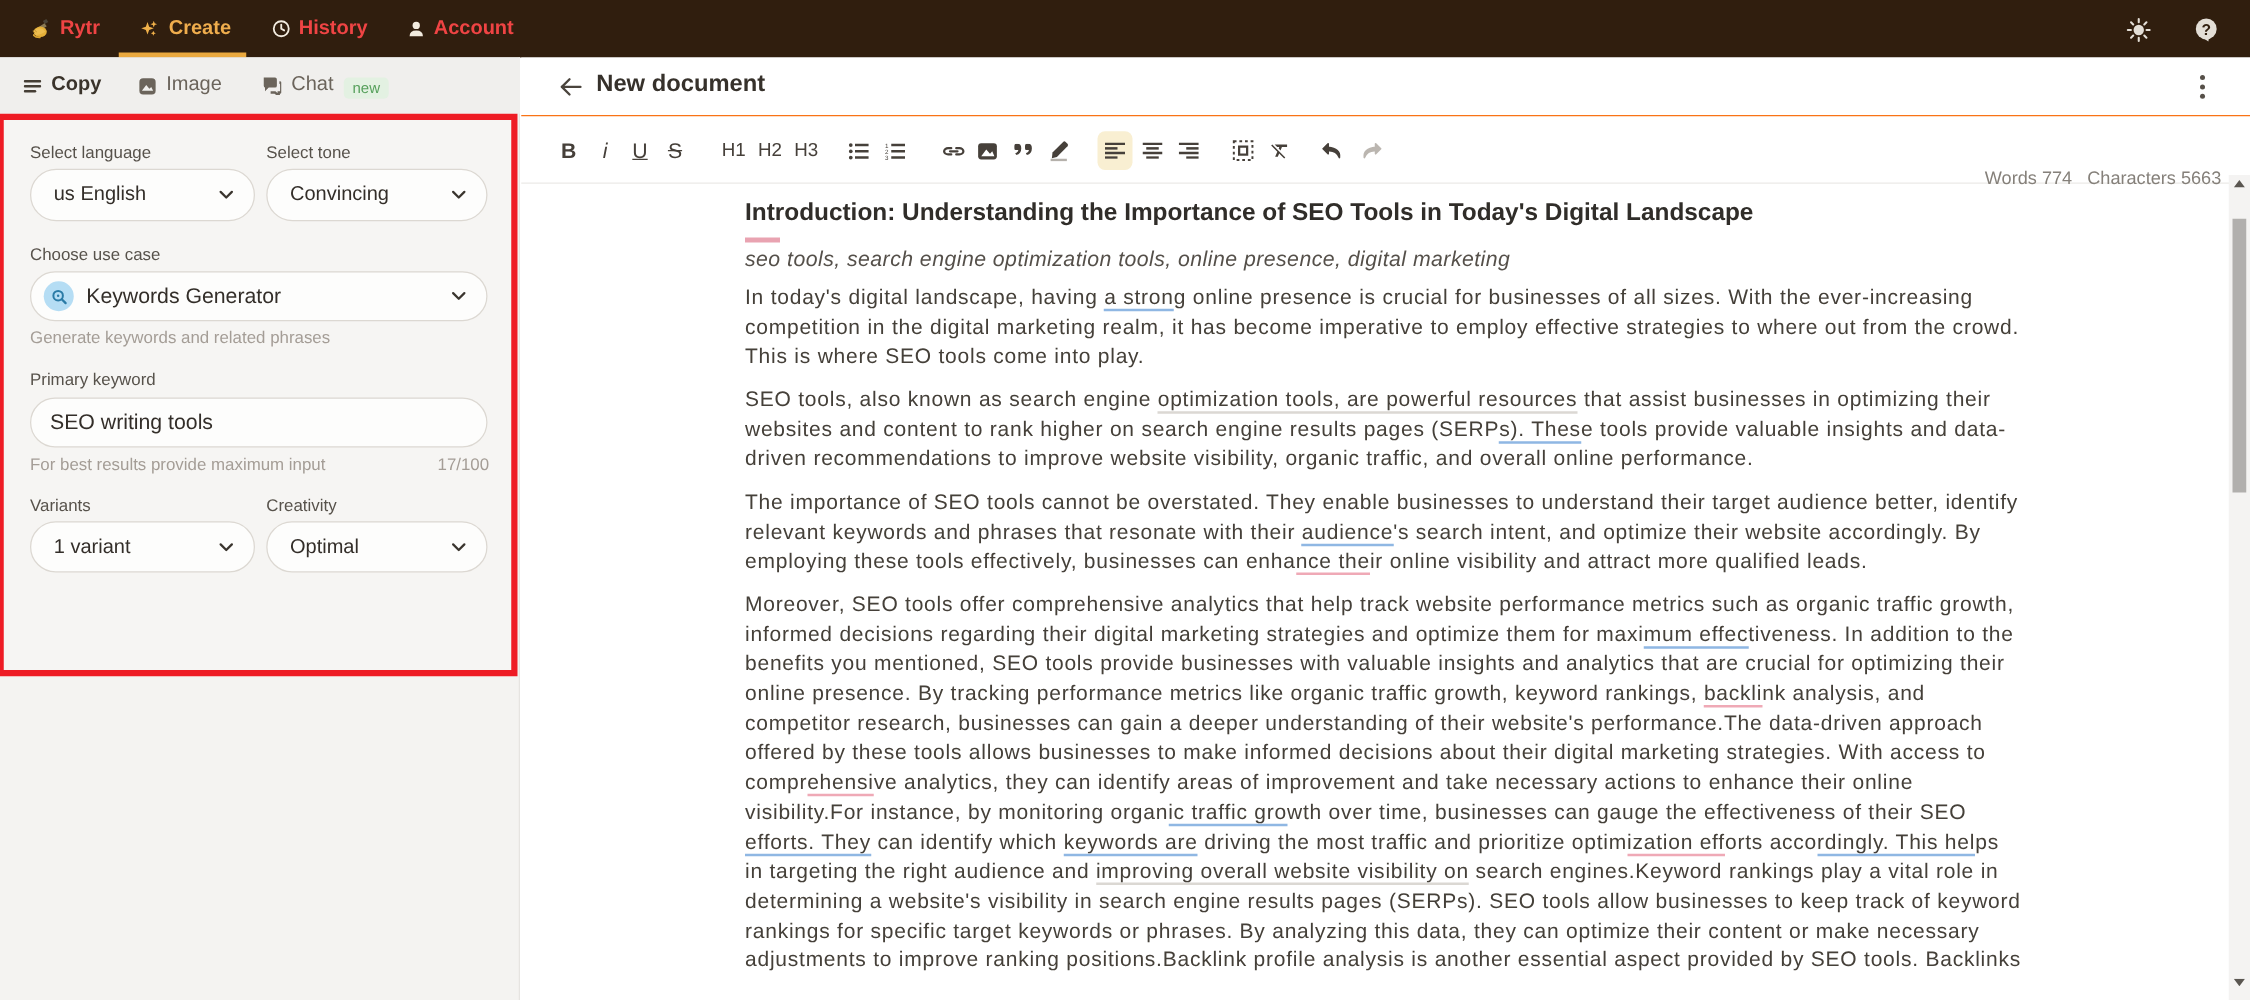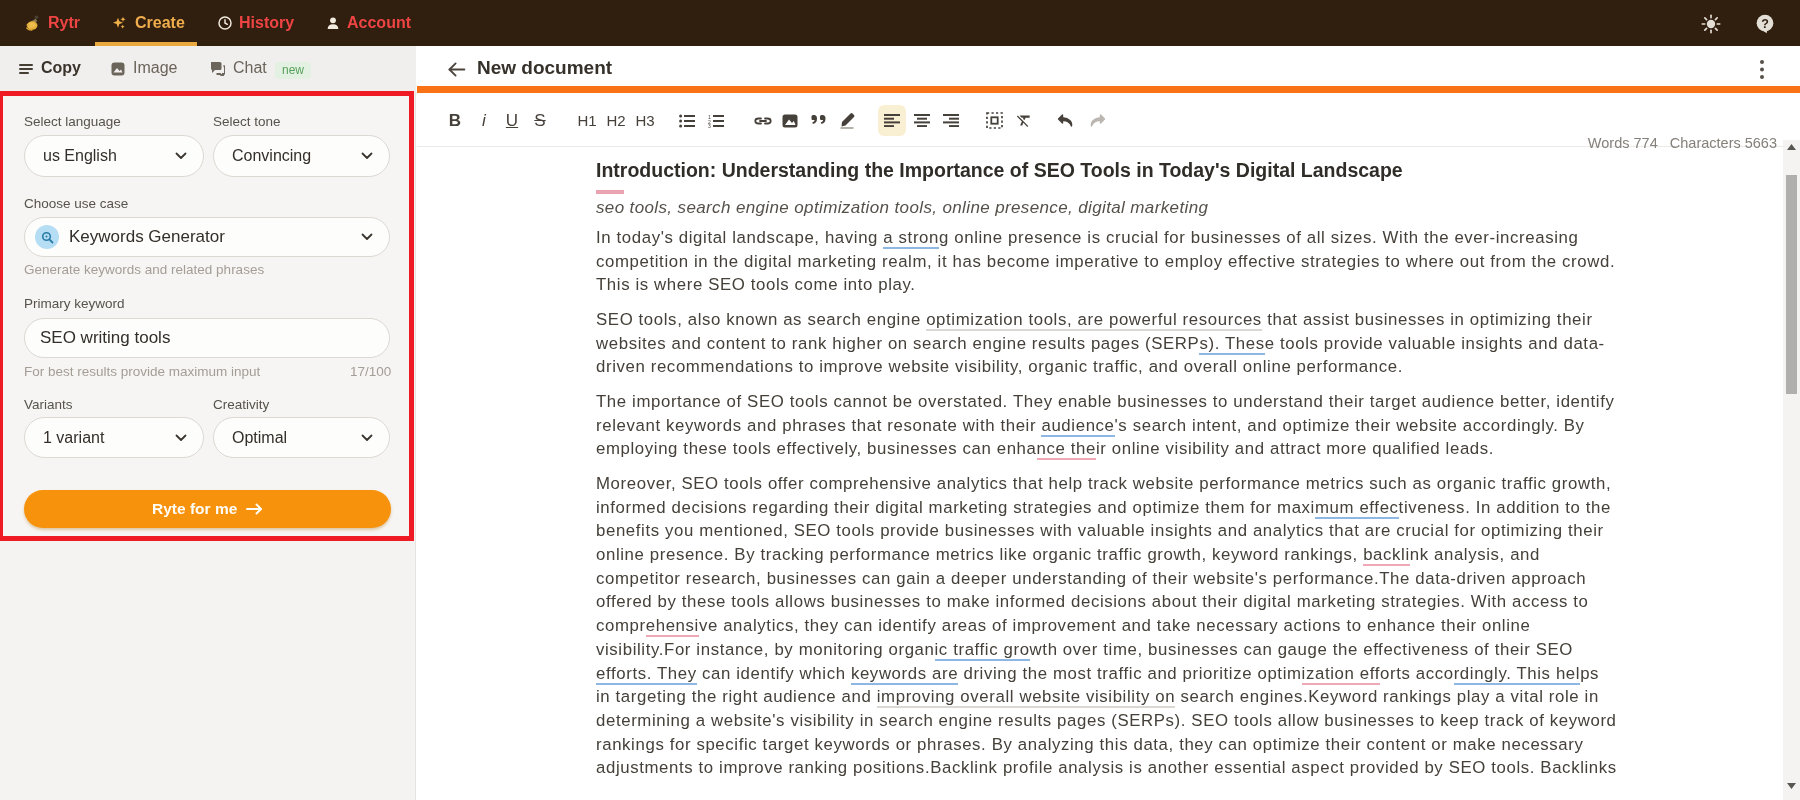--- a/index.html
+++ b/index.html
@@ -15,21 +15,21 @@
 #sidebar { position:absolute; left:0; top:46px; width:416px; height:754px; background:#f4f3f1; border-right:1px solid #e6e4e1; }
 #tabs { position:absolute; left:0; top:0; width:416px; height:45px; background:#f0efed; }
 #redbox { position:absolute; left:-2px; top:45px; width:416px; height:450px; border:5px solid #ee1b24; background:#f6f5f3; }
 .lbl { position:absolute; font-size:13.5px; color:#57524b; }
 .pill { position:absolute; background:#fdfdfc; border:1px solid #dcd8d2; border-radius:21px; display:flex; align-items:center; font-size:16px; color:#332e29; }
 .helper { position:absolute; font-size:13.5px; color:#a49d96;text-align:right; }
 .chev { position:absolute; right:16px; top:50%; margin-top:-4px; }
 #rytebtn { position:absolute; left:24px; top:444px; width:367px; height:38px; background:#f7920c; border-radius:19px; color:#fffdf8; font-size:15.5px; font-weight:bold; display:flex; align-items:center; justify-content:center; box-shadow:0 2px 3px rgba(180,110,10,0.35); }
 
 
-#dochdr { position:absolute; left:417px; top:46px; width:1383px; height:47px; background:#fff; border-bottom:7px solid #f97316;padding-left:32px; }
+#dochdr { position:absolute; left:417px; top:46px; width:1383px; height:47px; background:#fff; border-bottom:1px solid #f97316;padding-left:32px; }
 #toolbar { position:absolute; left:417px; top:94px; width:1383px; height:53px; background:#fff; border-bottom:1px solid #eceae7; }
 .ticon { position:absolute; top:0; height:53px; display:flex; align-items:center; justify-content:center; color:#46403a; }
 #content { position:absolute; left:417px; top:151px; width:1366px; height:652px; background:#fff; overflow:hidden; }
 
 
 #doc { position:absolute; left:179px; top:0; width:1030px; color:#454039; }
 #title { position:absolute; left:179px; top:8px; width:1030px; font-size:19.5px; font-weight:bold; color:#302d29; }
 #kw { position:absolute; left:179px; top:47px; font-size:17px; font-style:italic; color:#55504a; letter-spacing:0.37px; }
 .para { font-size:16.8px; line-height:23.72px; margin:0 0 10.8px 0; letter-spacing:0.62px; }
 .para div { white-space:nowrap; }
@@ -165,26 +165,20 @@
     <svg class="chev" width="12" height="8" viewBox="0 0 12 8">
         <path d="M1.5 1.5 L6 6 L10.5 1.5" fill="none" stroke="#3a352e" stroke-width="1.8" stroke-linecap="round" stroke-linejoin="round"></path>
       </svg>
   </div>
   <div class="pill" style="left:213px; top:371px; width:177px; height:41px; padding-left:18px;">Optimal
     <svg class="chev" width="12" height="8" viewBox="0 0 12 8">
         <path d="M1.5 1.5 L6 6 L10.5 1.5" fill="none" stroke="#3a352e" stroke-width="1.8" stroke-linecap="round" stroke-linejoin="round"></path>
       </svg>
   </div>
 
-  <div id="rytebtn">Ryte for me&nbsp;&nbsp;<svg width="17" height="12" viewBox="0 0 17 12">
-        <g stroke="#fffdf8" stroke-width="2" stroke-linecap="round" stroke-linejoin="round" fill="none">
-          <line x1="1" y1="6" x2="15" y2="6"></line>
-          <path d="M10.5 1.5 L15 6 L10.5 10.5"></path>
-        </g>
-      </svg></div>
 </div>
 
 <div id="dochdr">
   <svg class="abs" style="left:29px; top:13px;" width="21" height="21" viewBox="0 0 24 24">
     <g stroke="#4a443d" stroke-width="2.1" stroke-linecap="round" stroke-linejoin="round" fill="none">
       <line x1="21" y1="12" x2="4" y2="12"></line>
         <path d="M11 5 L4 12 L11 19"></path>
     </g>
   </svg>
   <span class="abs" style="left:60px; top:11px; font-size:19px; font-weight:bold; color:#36312b;">New document</span>

